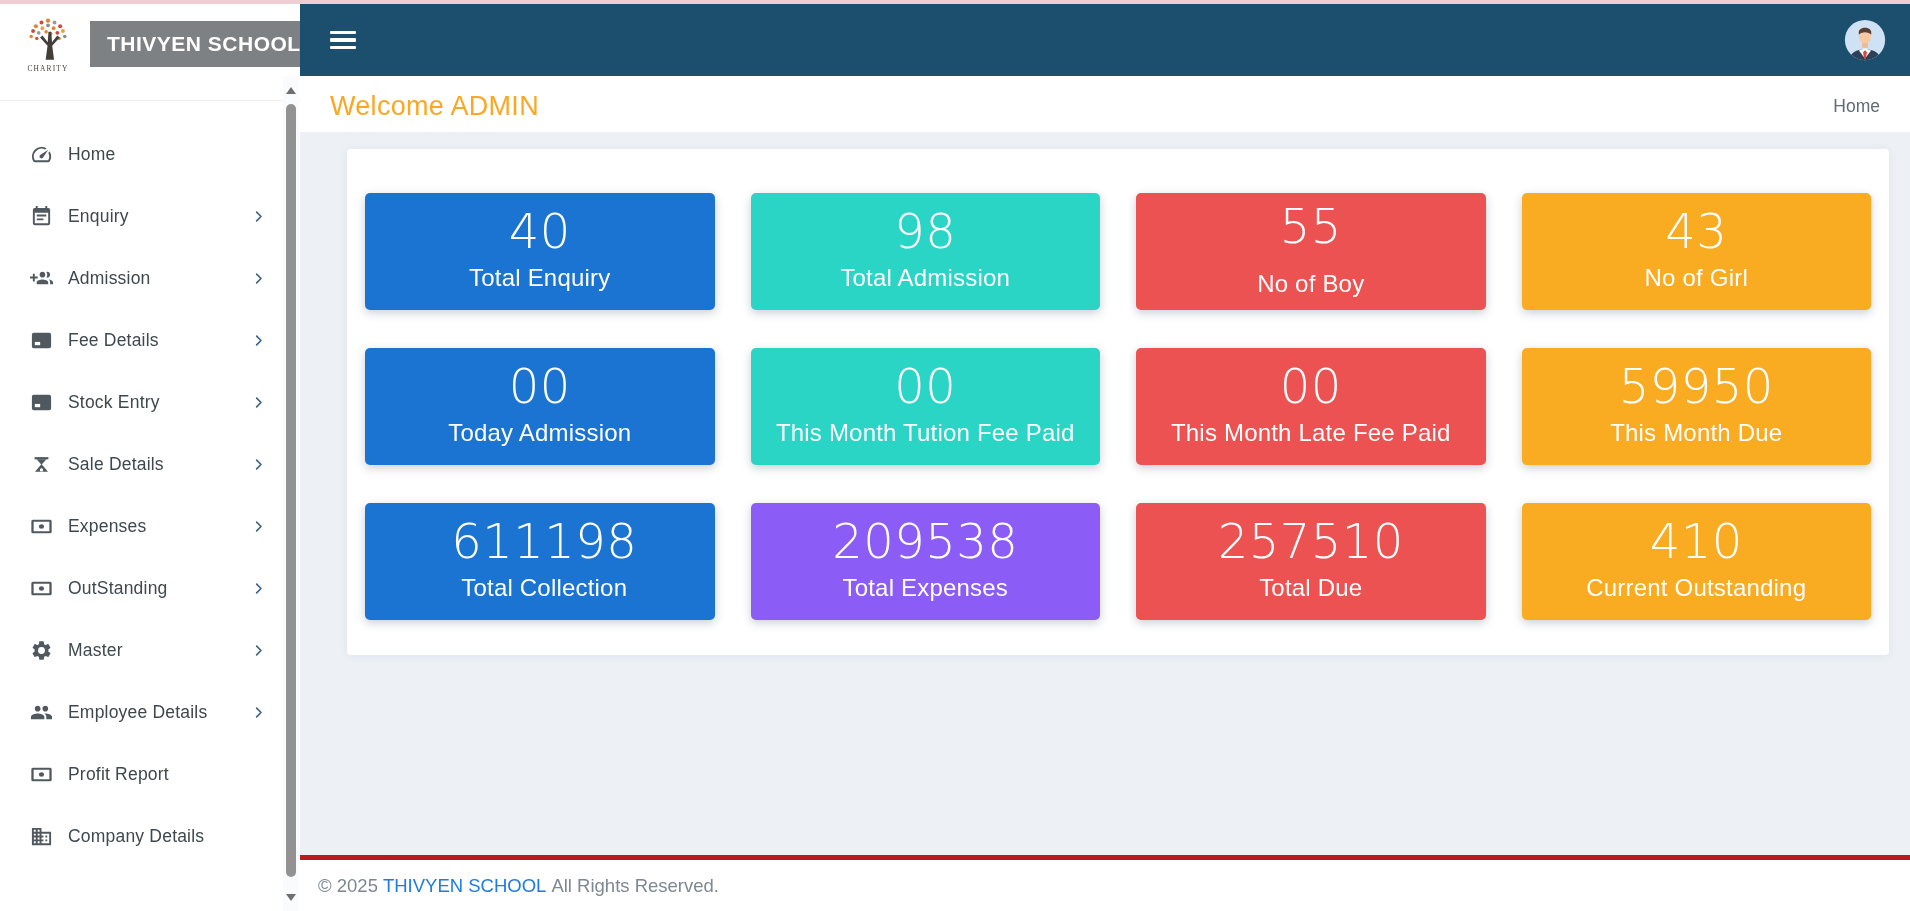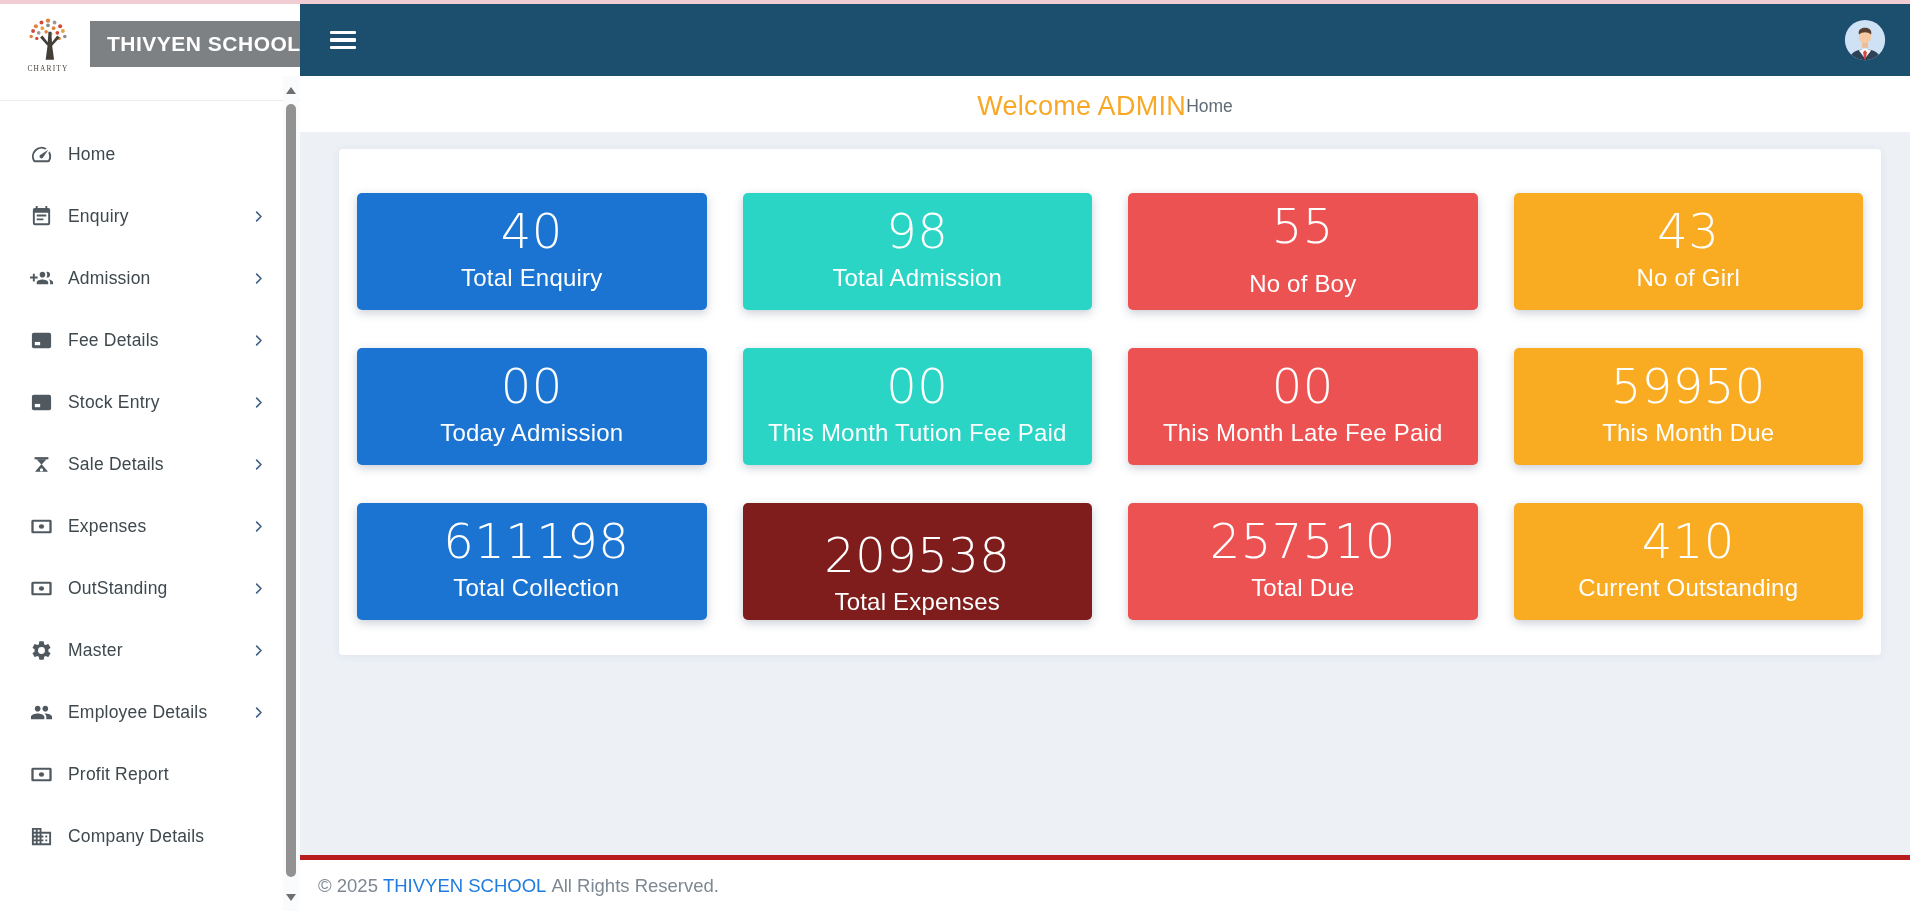--- a/index.html
+++ b/index.html
@@ -36,27 +36,27 @@
   .tri-down { width:0; height:0; border-left:5px solid transparent; border-right:5px solid transparent; border-top:7px solid #6f6f6f; }
   .scroll-thumb { position:absolute; left:3px; width:10px; top:28px; bottom:34px; background:#929292; border-radius:5px; cursor:grab; }
 
   
   .navbar { position:absolute; left:300px; right:0; top:4px; height:72px; background:var(--topbar-bg,#1c4e6e); display:flex; align-items:center; justify-content:space-between; padding:0 24px 0 30px; z-index:6; }
   .hamburger { width:26px; cursor:pointer; display:flex; flex-direction:column; gap:4.5px; }
   .hamburger span { display:block; height:3.2px; background:#fff; border-radius:1px; }
   .avatar { width:42px; height:42px; border-radius:50%; overflow:hidden; cursor:pointer; flex:0 0 auto; }
 
   
-  .page-header { position:absolute; left:300px; right:0; top:76px; height:60px; background:#fff; display:flex; align-items:center; justify-content:center; padding:0 30px; }
+  .page-header { position:absolute; left:300px; right:0; top:76px; height:60px; background:#fff; display:flex; align-items:center; justify-content:space-between; padding:0 30px; }
   .page-title { color:var(--accent-orange,#f9a826); font-size:27px; font-weight:500; letter-spacing:.3px; }
   .breadcrumb { color:#5f6b76; font-size:17.5px; cursor:pointer; }
 
   
   .content { position:absolute; left:300px; right:0; top:132px; bottom:56px; background:var(--content-bg,#edf1f6); }
-  .panel { position:absolute; left:39px; top:17px; width:1542px; height:506px; background:#fff; border-radius:4px; box-shadow:0 1px 10px rgba(30,50,80,.07); padding:44px 18px 36px 18px; }
+  .panel { position:absolute; left:47px; top:17px; width:1542px; height:506px; background:#fff; border-radius:4px; box-shadow:0 1px 10px rgba(30,50,80,.07); padding:44px 18px 36px 18px; }
   .stats-grid { display:grid; grid-template-columns:repeat(4,1fr); column-gap:36px; row-gap:38px; }
   .stat-card { height:117px; border-radius:5px; color:#fff; display:flex; flex-direction:column; align-items:center; justify-content:center; gap:9px; box-shadow:0 3px 10px rgba(40,60,90,.25); padding-bottom:4px; }
   .stat-value { font-family:"DejaVu Sans","Liberation Sans",sans-serif; font-weight:200; font-size:48px; line-height:1; letter-spacing:.5px; }
   .stat-label { font-size:24px; letter-spacing:.2px; }
 
   
   .footer { position:absolute; left:300px; right:0; bottom:0; height:56px; background:#fff; border-top:5px solid #b91c1c; display:flex; align-items:center; padding-left:18px; font-size:18.5px; color:#7d8893; }
   .footer a { color:var(--link-blue,#1e7ce0); text-decoration:none; margin:0 5px; cursor:pointer; }
 </style>
 </head>
@@ -320,21 +320,21 @@
           <div class="stat-label">This Month Late Fee Paid</div>
         </div>
         <div class="stat-card" style="background: rgb(249, 171, 33);">
           <div class="stat-value">59950</div>
           <div class="stat-label">This Month Due</div>
         </div>
         <div class="stat-card" style="background: rgb(27, 116, 210); padding-left: 9px;">
           <div class="stat-value">611198</div>
           <div class="stat-label">Total Collection</div>
         </div>
-        <div class="stat-card" style="background: #7f1d1d; justify-content: flex-end;">
+        <div class="stat-card" style="background: #8b5cf6;">
           <div class="stat-value">209538</div>
           <div class="stat-label">Total Expenses</div>
         </div>
         <div class="stat-card" style="background: rgb(236, 82, 82);">
           <div class="stat-value">257510</div>
           <div class="stat-label">Total Due</div>
         </div>
         <div class="stat-card" style="background: rgb(249, 171, 33);">
           <div class="stat-value">410</div>
           <div class="stat-label">Current Outstanding</div>

